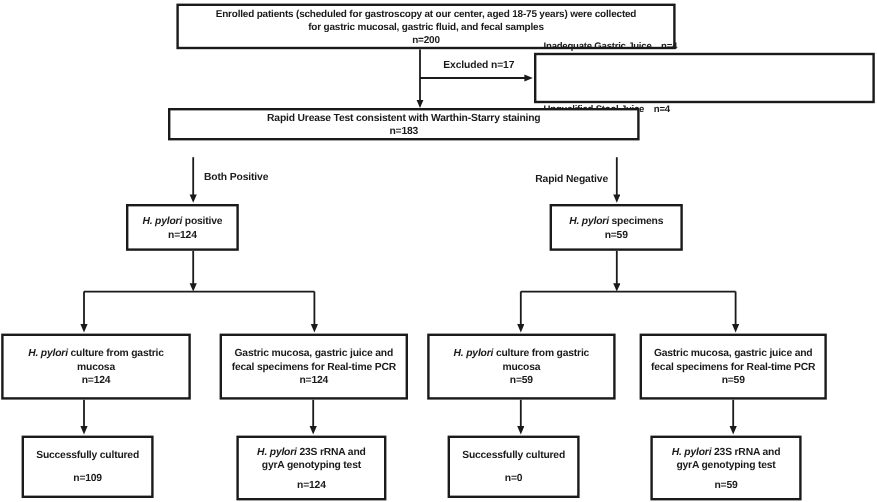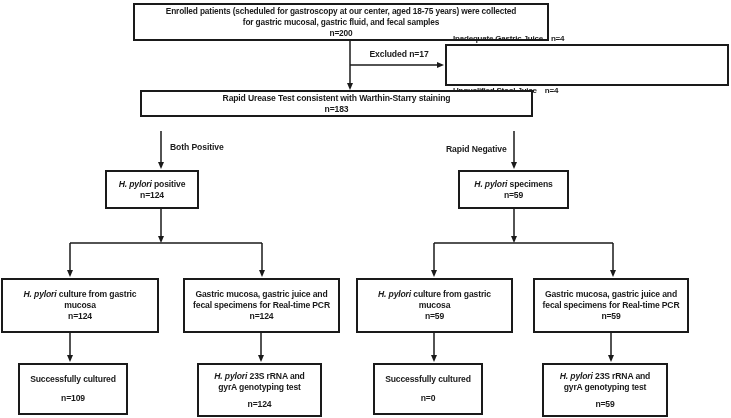--- a/index.html
+++ b/index.html
@@ -18,21 +18,21 @@
     letter-spacing:-0.15px; color:#1a1a1a;
   }
   .ln { white-space:nowrap; }
   .ln i { font-style:italic; }
 
   .edge-label {
     position:absolute; font-weight:700; font-size:8.6px; color:#1a1a1a;
     letter-spacing:-0.1px; white-space:nowrap;text-align:center;
   }
 
-  #b-enrolled      { left:133px; top:3px;   width:416px; height:38px; font-size:8.3px; line-height:11px; }
+  #b-enrolled      { left:147px; top:3px;   width:416px; height:38px; font-size:8.3px; line-height:11px; }
   #b-excluded      { left:445px; top:44px;  width:284px; height:42px; align-items:flex-start;
                      text-align:left; padding-left:6px; font-size:8px; letter-spacing:-0.2px; line-height:12px;gap:40px; }
   #b-excluded .xn  { margin-left:8px; }
   #b-rut           { left:140px; top:90px;  width:393px; height:27px; }
   #b-hp-pos        { left:105px; top:170px; width:94px; height:39px; }
   #b-hp-neg        { left:458px; top:170px; width:111px; height:39px; }
   #b-culture-pos   { left:1px;   top:278px; width:158px; height:55px; }
   #b-pcr-pos       { left:183px; top:278px; width:157px; height:55px; }
   #b-culture-neg   { left:356px; top:278px; width:157px; height:55px; }
   #b-pcr-neg       { left:533px; top:278px; width:156px; height:55px; }

